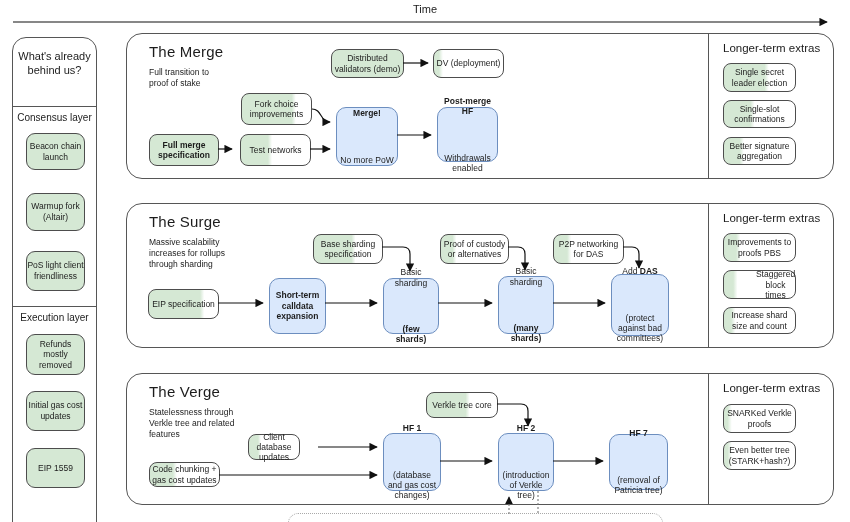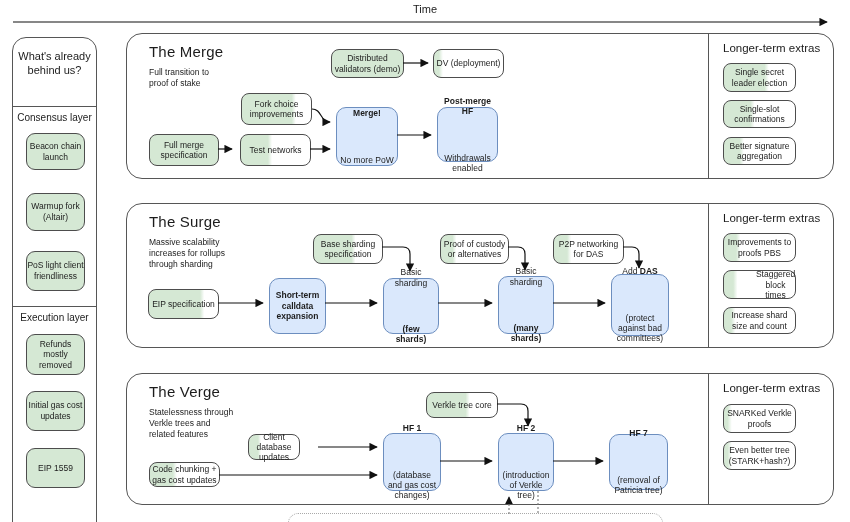--- a/index.html
+++ b/index.html
@@ -129,21 +129,21 @@
     <div class="panel-sub" style="top:33px;width:78px">Full transition to proof of stake</div>
     <div class="pbox" style="left: 204px; top: 15px; width: 73px; height: 29px; background: rgb(213, 232, 212);">
         <span>Distributed validators (demo)</span>
       </div>
     <div class="pbox" style="left: 306px; top: 15px; width: 71px; height: 29px; background: linear-gradient(to right, rgb(213, 232, 212) 7%, rgb(255, 255, 255) 13%);">
         <span>DV (deployment)</span>
       </div>
     <div class="pbox" style="left: 114px; top: 59px; width: 71px; height: 32px; background: linear-gradient(to right, rgb(213, 232, 212) 72%, rgb(255, 255, 255) 78%);">
         <span>Fork choice improvements</span>
       </div>
-    <div class="pbox" style="left: 22px; top: 100px; width: 70px; height: 32px; background: rgb(213, 232, 212);">
+    <div class="pbox" style="left: 22px; top: 100px; width: 70px; height: 32px; background: rgb(213, 232, 212); font-weight: bold;">
         <span>Full merge specification</span>
       </div>
     <div class="pbox" style="left: 113px; top: 100px; width: 71px; height: 32px; background: linear-gradient(to right, rgb(213, 232, 212) 39%, rgb(255, 255, 255) 45%); justify-content: center;">
         <span>Test networks</span>
       </div>
     <div class="bbox" style="left:209px;top:73px;width:62px;height:59px">
       <div class="b">Merge!</div>
       <div>No more PoW</div>
     </div>
     <div class="bbox" style="left:310px;top:73px;width:61px;height:55px">
@@ -201,21 +201,21 @@
         <span>Staggered block times</span>
       </div>
     <div class="pbox" style="left: 596px; top: 103px; width: 73px; height: 27px; background: linear-gradient(to right, rgb(213, 232, 212) 10%, rgb(255, 255, 255) 16%);">
         <span>Increase shard size and count</span>
       </div>
   </div>
 
   <div class="panel" style="left:126px;top:373px;width:706px;height:130px">
     <div class="extras-divider"></div>
     <div class="panel-title">The Verge</div>
-    <div class="panel-sub" style="top:33px;width:88px">Statelessness through Verkle trees and related features</div>
+    <div class="panel-sub" style="top:33px;width:88px">Statelessness through Verkle tree and related features</div>
     <div class="pbox" style="left: 22px; top: 88px; width: 71px; height: 25px; background: linear-gradient(to right, rgb(213, 232, 212) 33%, rgb(255, 255, 255) 39%);">
         <span>Code chunking + gas cost updates</span>
       </div>
     <div class="pbox" style="left: 121px; top: 60px; width: 52px; height: 26px; background: linear-gradient(to right, rgb(213, 232, 212) 18%, rgb(255, 255, 255) 24%); text-align: center;">
         <span>Client database updates</span>
       </div>
     <div class="pbox" style="left: 299px; top: 18px; width: 72px; height: 26px; background: linear-gradient(to right, rgb(213, 232, 212) 55%, rgb(255, 255, 255) 61%);">
         <span>Verkle tree core</span>
       </div>
     <div class="bbox" style="left:256px;top:59px;width:58px;height:58px">

